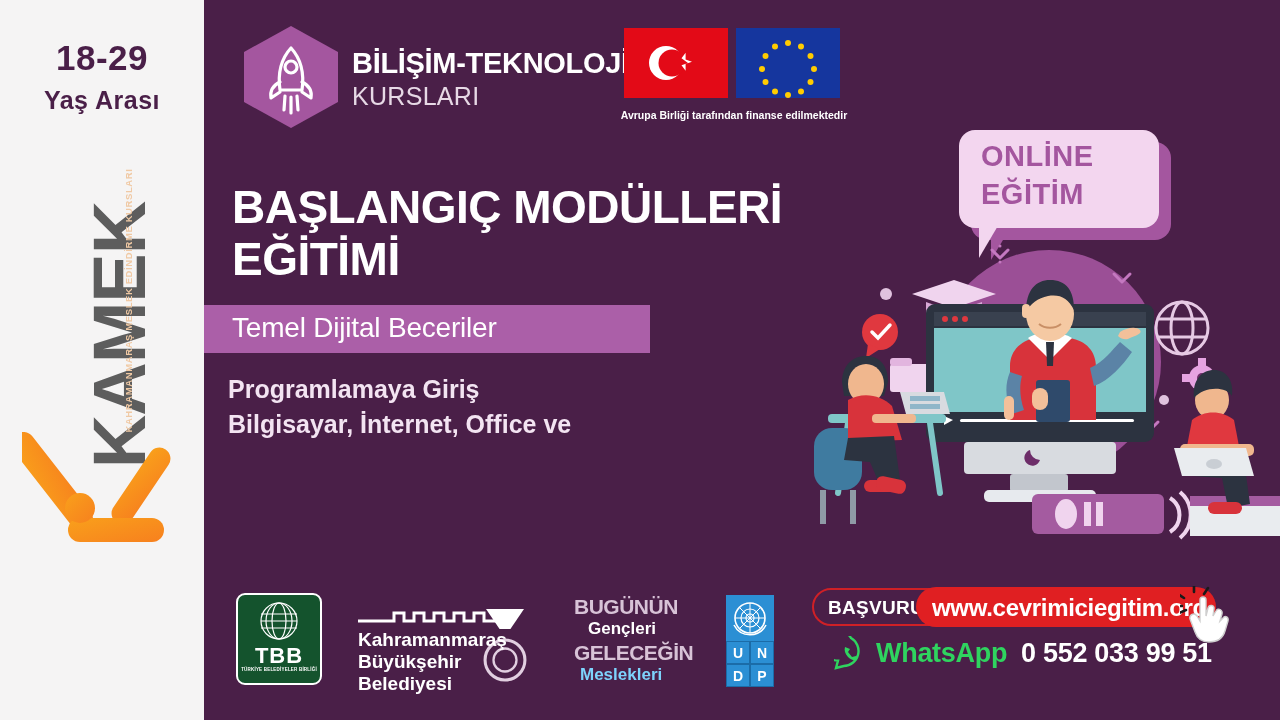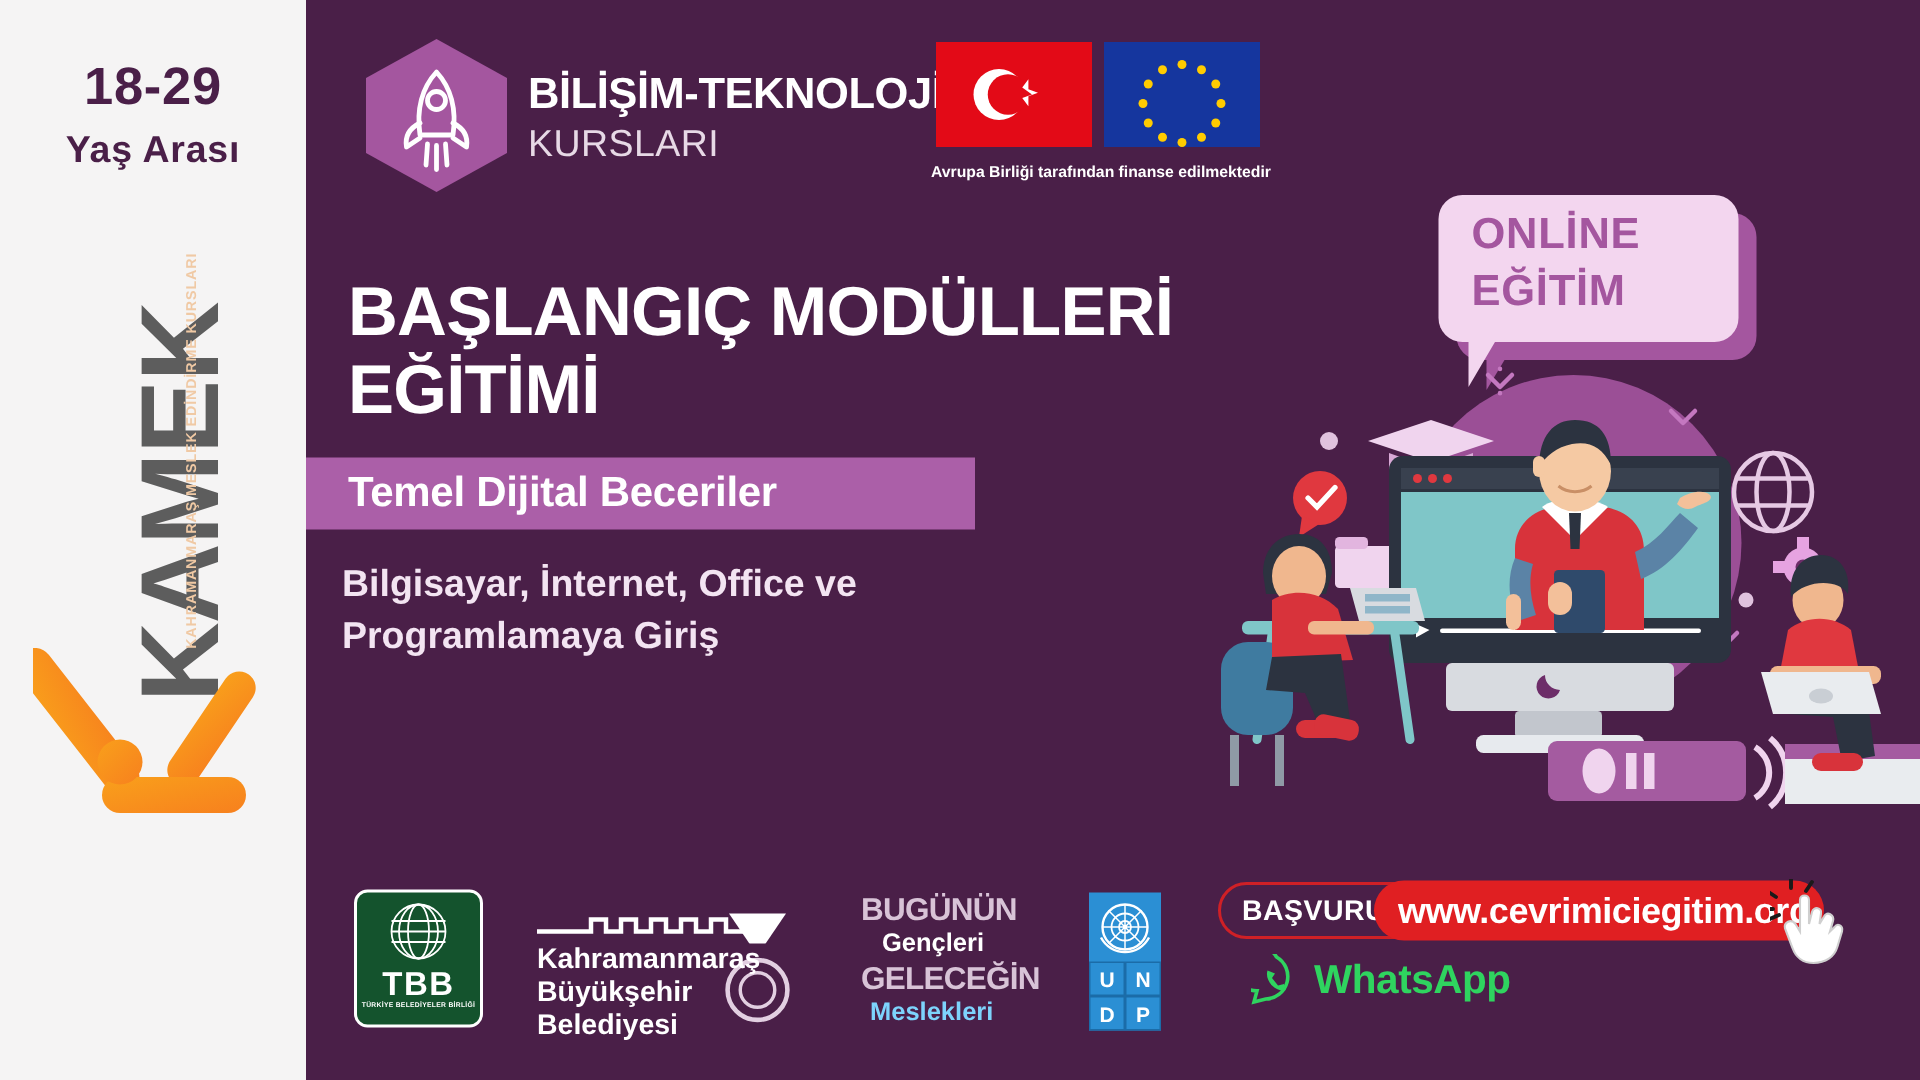--- a/index.html
+++ b/index.html
@@ -63,21 +63,21 @@
   .headline {
     position:absolute; left:28px; top:182px; width:700px;
     font-size:46px; font-weight:800; color:#ffffff; line-height:1.12; letter-spacing:-.5px;
   }
   .hl-band {
     position:absolute; left:0px; top:305px; width:446px; height:48px;
     background:#ab5fa8;
   }
   .hl-band-text {
     position:absolute; left:28px; top:312px;
-    font-size:28px; font-weight:700; color:#ffffff; letter-spacing:-.2px;
+    font-size:28px; font-weight:400; color:#ffffff; letter-spacing:-.2px;
   }
   .sub-lines {
     position:absolute; left:24px; top:372px; width:520px;
     font-size:25px; font-weight:700; color:#f3e4f2; line-height:1.4;
   }
 
   
   .bubble-wrap { position:absolute; left:755px; top:130px; width:230px; height:135px;text-align:center; }
   .bubble-shadow {
     position:absolute; left:12px; top:12px; width:200px; height:98px;
@@ -226,22 +226,22 @@
           </g>
         </svg>
       </div>
       <div class="flag-caption">Avrupa Birliği tarafından finanse edilmektedir</div>
     </div>
 
     <div class="headline">BAŞLANGIÇ MODÜLLERİ EĞİTİMİ</div>
     <div class="hl-band"></div>
     <div class="hl-band-text">Temel Dijital Beceriler</div>
     <div class="sub-lines">
+      <div>Programlamaya Giriş</div>
       <div>Bilgisayar, İnternet, Office ve</div>
-      <div>Programlamaya Giriş</div>
     </div>
 
     <div class="bubble-wrap">
       <div class="bubble-tail-shadow"></div>
       <div class="bubble-shadow"></div>
       <div class="bubble-tail"></div>
       <div class="bubble"></div>
       <div class="bubble-l1">ONLİNE</div>
       <div class="bubble-l2">EĞİTİM</div>
     </div>
@@ -421,17 +421,18 @@
         </g>
         <path d="M20 14 c0 -4 6 -4 6 0 v16 l2 -8 c1 -4 7 -3 6 1 l-1 7 l3 -5 c2 -4 7 -1 6 3 l-2 7 l3 -3 c2 -3 6 -1 5 3 l-3 10 c-2 7 -8 11 -16 11 c-7 0 -12 -4 -14 -10 l-5 -13 c-1 -4 4 -7 7 -3 l3 5 z" fill="#ffffff" stroke="#cfcfcf" stroke-width="1.4"></path>
       </svg>
 
       <div class="wa-row">
         <svg class="wa-icon" viewBox="0 0 34 34">
           <path d="M17 2 a15 15 0 1 0 -13 22.6 L2 32 l7.8 -2 A15 15 0 0 0 17 2 z" fill="none" stroke="#2fd45f" stroke-width="2.4"></path>
           <path d="M11 11 c-1 3 0 7 3 10 c3 3 7 4 9 3 l-1 -4 l-4 1 l-4 -5 l2 -3 z" fill="#2fd45f"></path>
         </svg>
         <span class="wa-text">WhatsApp</span>
+        <span class="wa-num">0 552 033 99 51</span>
       </div>
     </div>
 
   </div>
 </div>
 
 </body></html>

